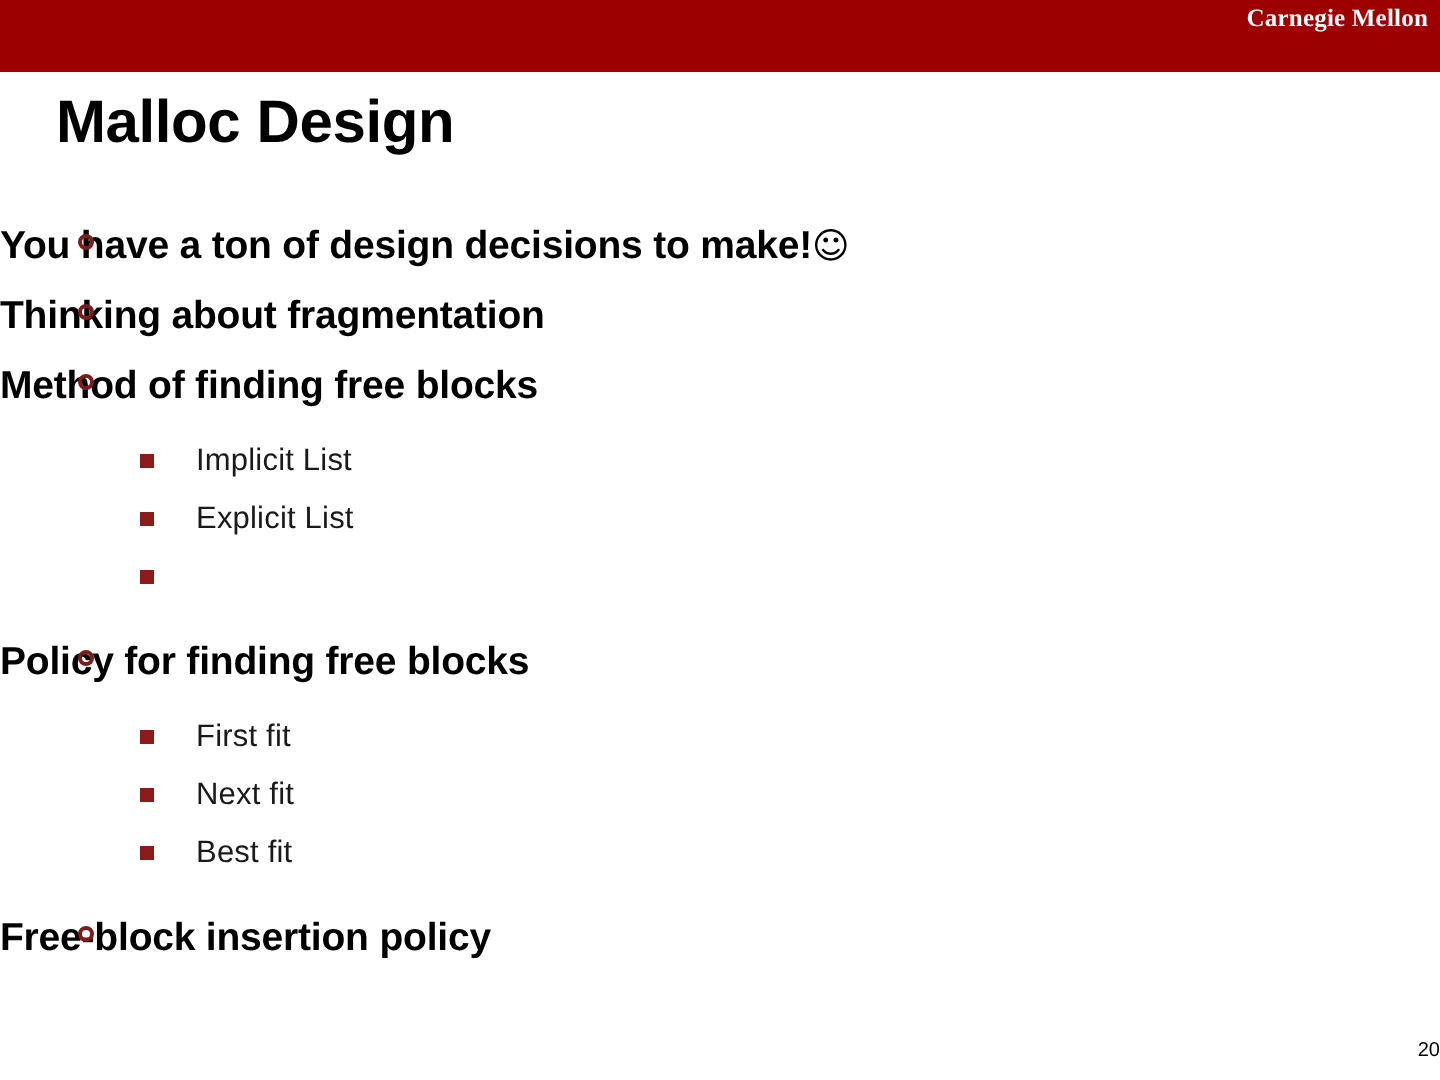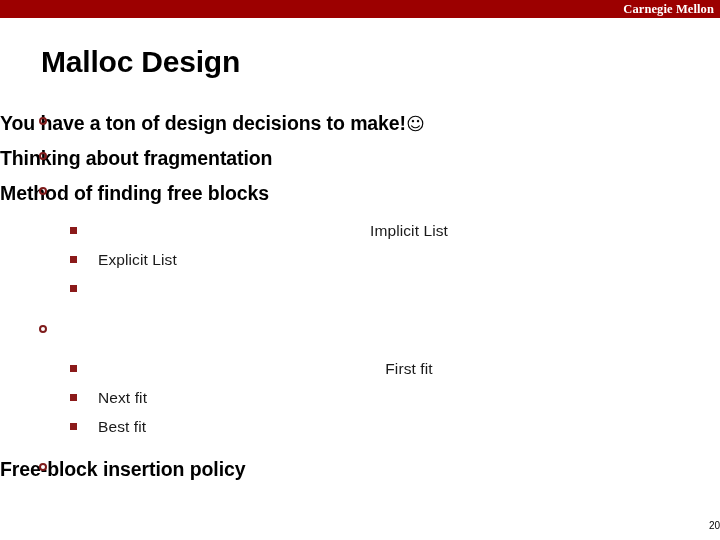--- a/index.html
+++ b/index.html
@@ -14,40 +14,40 @@
     overflow: hidden;
     position: relative;
   }
 
   
   #header-band {
     position: absolute;
     top: 0;
     left: 0;
     width: 720px;
-    height: 18px;
+    height: 36px;
     background: #9c0000;
   }
   #brand-text {
     position: absolute;
     right: 6px;
     top: 1px;
     color: #ffffff;
     font-family: "Liberation Serif", serif;
     font-weight: bold;
     font-size: 12.5px;
     letter-spacing: 0.1px;
     white-space: nowrap;
     line-height: 16px;
   }
 
   
   #slide-title {
     position: absolute;
-    left: 41px;
+    left: 28px;
     top: 44px;
     font-size: 30px;
     font-weight: bold;
     color: #000000;
     letter-spacing: -0.2px;
     line-height: 36px;
     white-space: nowrap;
   }
 
   
@@ -109,21 +109,21 @@
     display: inline-block;
     font-size: 15.5px;
     font-weight: normal;
     color: #1a1a1a;
     line-height: 24px;
     letter-spacing: 0.1px;
     white-space: nowrap;
   }
 
   
-  .gap-before-sub { margin-top: 6px; text-align: center; }
+  .gap-before-sub { margin-top: 6px; }
   .gap-after-sub  { margin-top: 10px; }
 
   
   #page-number {
     position: absolute;
     right: 0;
     bottom: 8px;
     font-size: 10px;
     color: #000000;
     line-height: 12px;
@@ -165,20 +165,21 @@
     <span class="marker"></span>
     <span class="btext">Explicit List</span>
   </div>
 
   <div class="bullet-row lvl2">
     <span class="marker"></span>
   </div>
 
   <div class="bullet-row lvl1 gap-after-sub">
     <span class="marker"></span>
+    <span class="btext">Policy for finding free blocks</span>
   </div>
 
   <div class="bullet-row lvl2 gap-before-sub">
     <span class="marker"></span>
     <span class="btext">First fit</span>
   </div>
 
   <div class="bullet-row lvl2">
     <span class="marker"></span>
     <span class="btext">Next fit</span>

